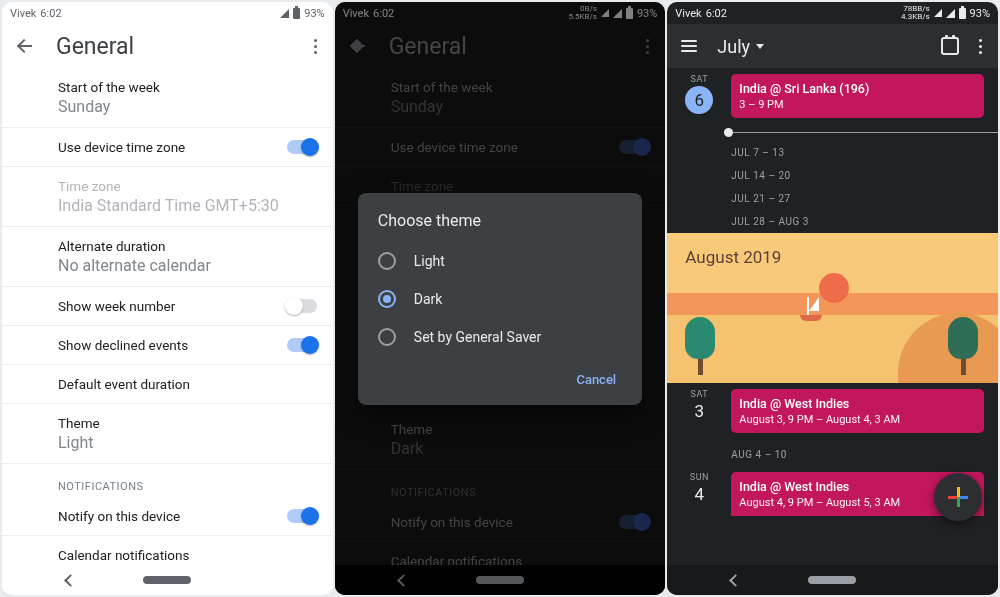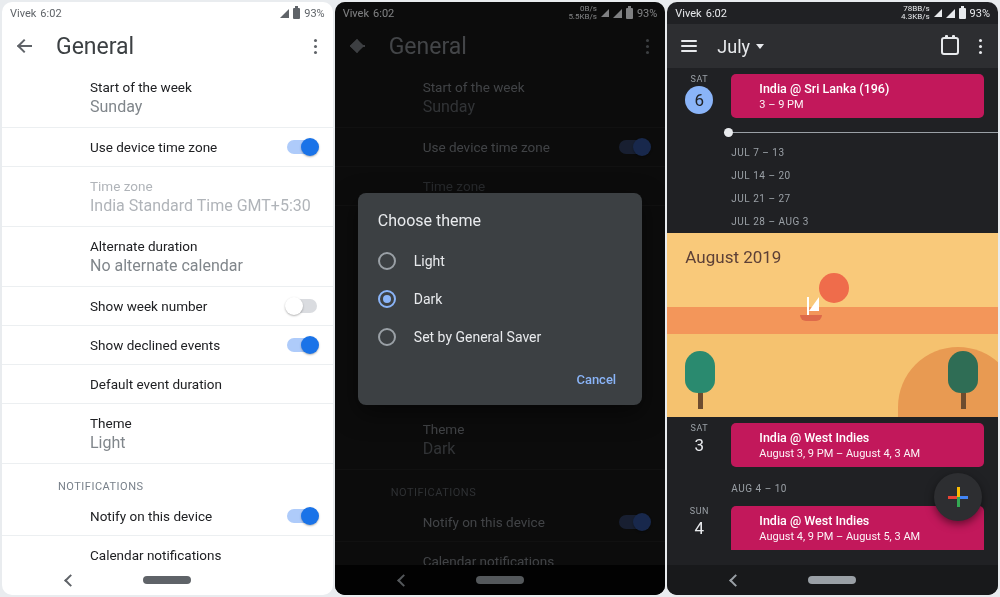--- a/index.html
+++ b/index.html
@@ -81,21 +81,21 @@
   .back-arrow { width:18px;height:18px;position:relative; }
   .back-arrow::before{
     content:"";position:absolute;left:3px;top:8px;width:13px;height:2px;background:#5f6368;
   }
   .back-arrow::after{
     content:"";position:absolute;left:3px;top:4px;width:8px;height:8px;border-left:2px solid #5f6368;border-bottom:2px solid #5f6368;transform:rotate(45deg);
   }
   .dots { display:flex;flex-direction:column;gap:3px;padding:6px;}
   .dots span{width:3px;height:3px;border-radius:50%;background:#5f6368;}
   .content { flex:1; overflow:hidden; }
-  .row { padding:11px 16px 11px 88px; border-bottom:1px solid #eceff1; }
+  .row { padding:11px 16px 11px 56px; border-bottom:1px solid #eceff1; }
   .row .primary { font-size:13.5px; color:#202124; }
   .row .secondary { font-size:16px; color:#80868b; margin-top:2px; }
   .row.disabled .primary, .row.disabled .secondary { color:#b0b4b9; }
   .row.toggle { display:flex; align-items:center; justify-content:space-between; }
   .row.toggle .txt { flex:1; }
   .switch {
     width:30px;height:14px;border-radius:7px;position:relative;
   }
   .switch .knob{
     position:absolute;width:18px;height:18px;border-radius:50%;top:-2px;
@@ -158,30 +158,30 @@
   .day{display:flex;gap:14px;padding:6px 14px;}
   .daycol{width:36px;text-align:center;flex-shrink:0;}
   .daycol .dow{font-size:9px;letter-spacing:.5px;color:#9aa0a6;}
   .daycol .dnum{font-size:17px;color:#e8eaed;margin-top:2px;}
   .daycol.today .dnum{
     background:#8ab4f8;color:#202124;width:28px;height:28px;line-height:28px;
     border-radius:50%;margin:2px auto 0;
   }
   .eventcol{flex:1;min-width:0;}
   .event{
-    background:#c2185b;border-radius:5px;padding:7px 28px;color:#fff;margin-bottom:4px;
+    background:#c2185b;border-radius:5px;padding:7px 8px;color:#fff;margin-bottom:4px;
   }
   .event .etitle{font-size:12.5px;font-weight:500;}
   .event .etime{font-size:11px;margin-top:2px;opacity:.95;}
   .event.cut{border-bottom-left-radius:0;border-bottom-right-radius:0;}
   .now-line{height:1px;background:#9aa0a6;margin:4px 0 8px 62px;position:relative;}
   .now-line::before{content:"";position:absolute;left:-5px;top:-4px;width:9px;height:9px;border-radius:50%;background:#e8eaed;}
   .range{padding:6px 14px 6px 64px;font-size:10px;letter-spacing:.5px;color:#9aa0a6;}
   .month-banner{
-    height:184px;position:relative;
+    height:150px;position:relative;
     background:linear-gradient(#f9c97a 0%,#f9c97a 40%,#f3965a 40%,#f3965a 55%,#f5c26f 55%);
     overflow:hidden;
   }
   .month-banner .label{
     position:absolute;left:18px;top:14px;font-size:17px;color:#5d4037;
   }
   .sun{position:absolute;left:46%;top:40px;width:30px;height:30px;border-radius:50%;background:#ef6c4b;}
   .sail{position:absolute;left:40%;top:64px;}
   .sail .mast{width:2px;height:18px;background:#fff;margin-left:7px;}
   .sail .tri{width:0;height:0;border-bottom:14px solid #fff;border-left:10px solid transparent;position:absolute;top:0;left:9px;}

